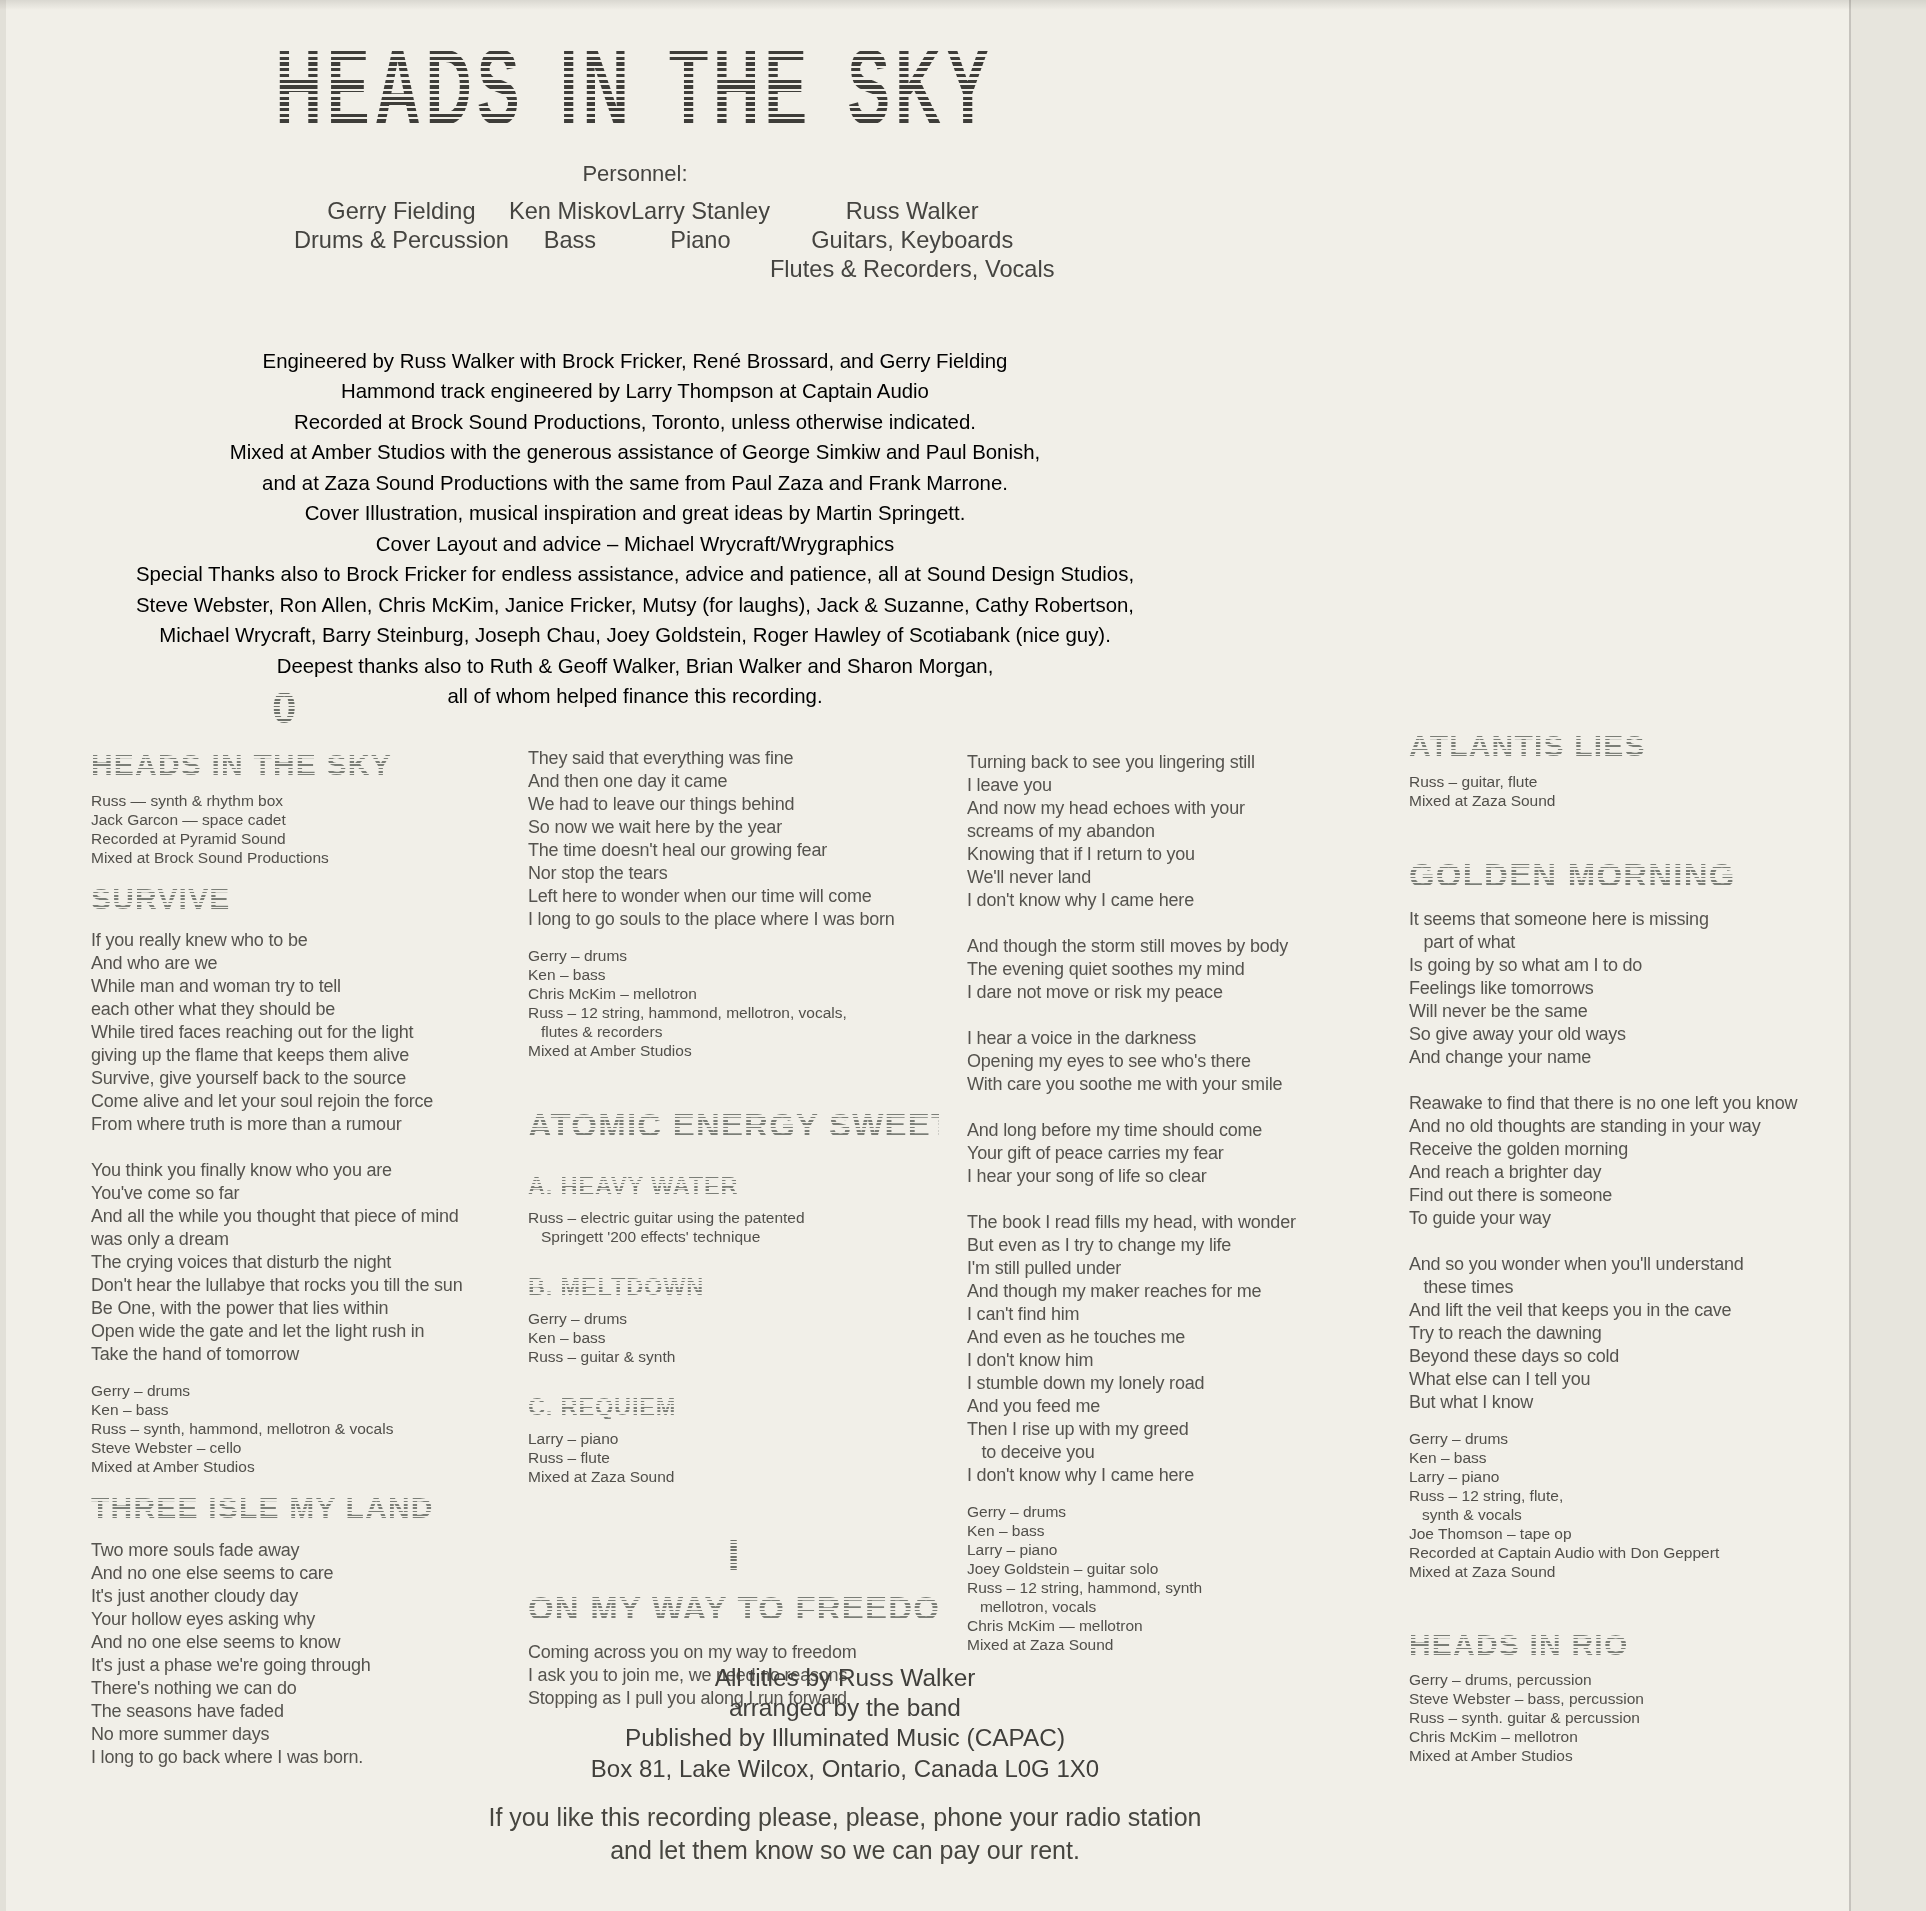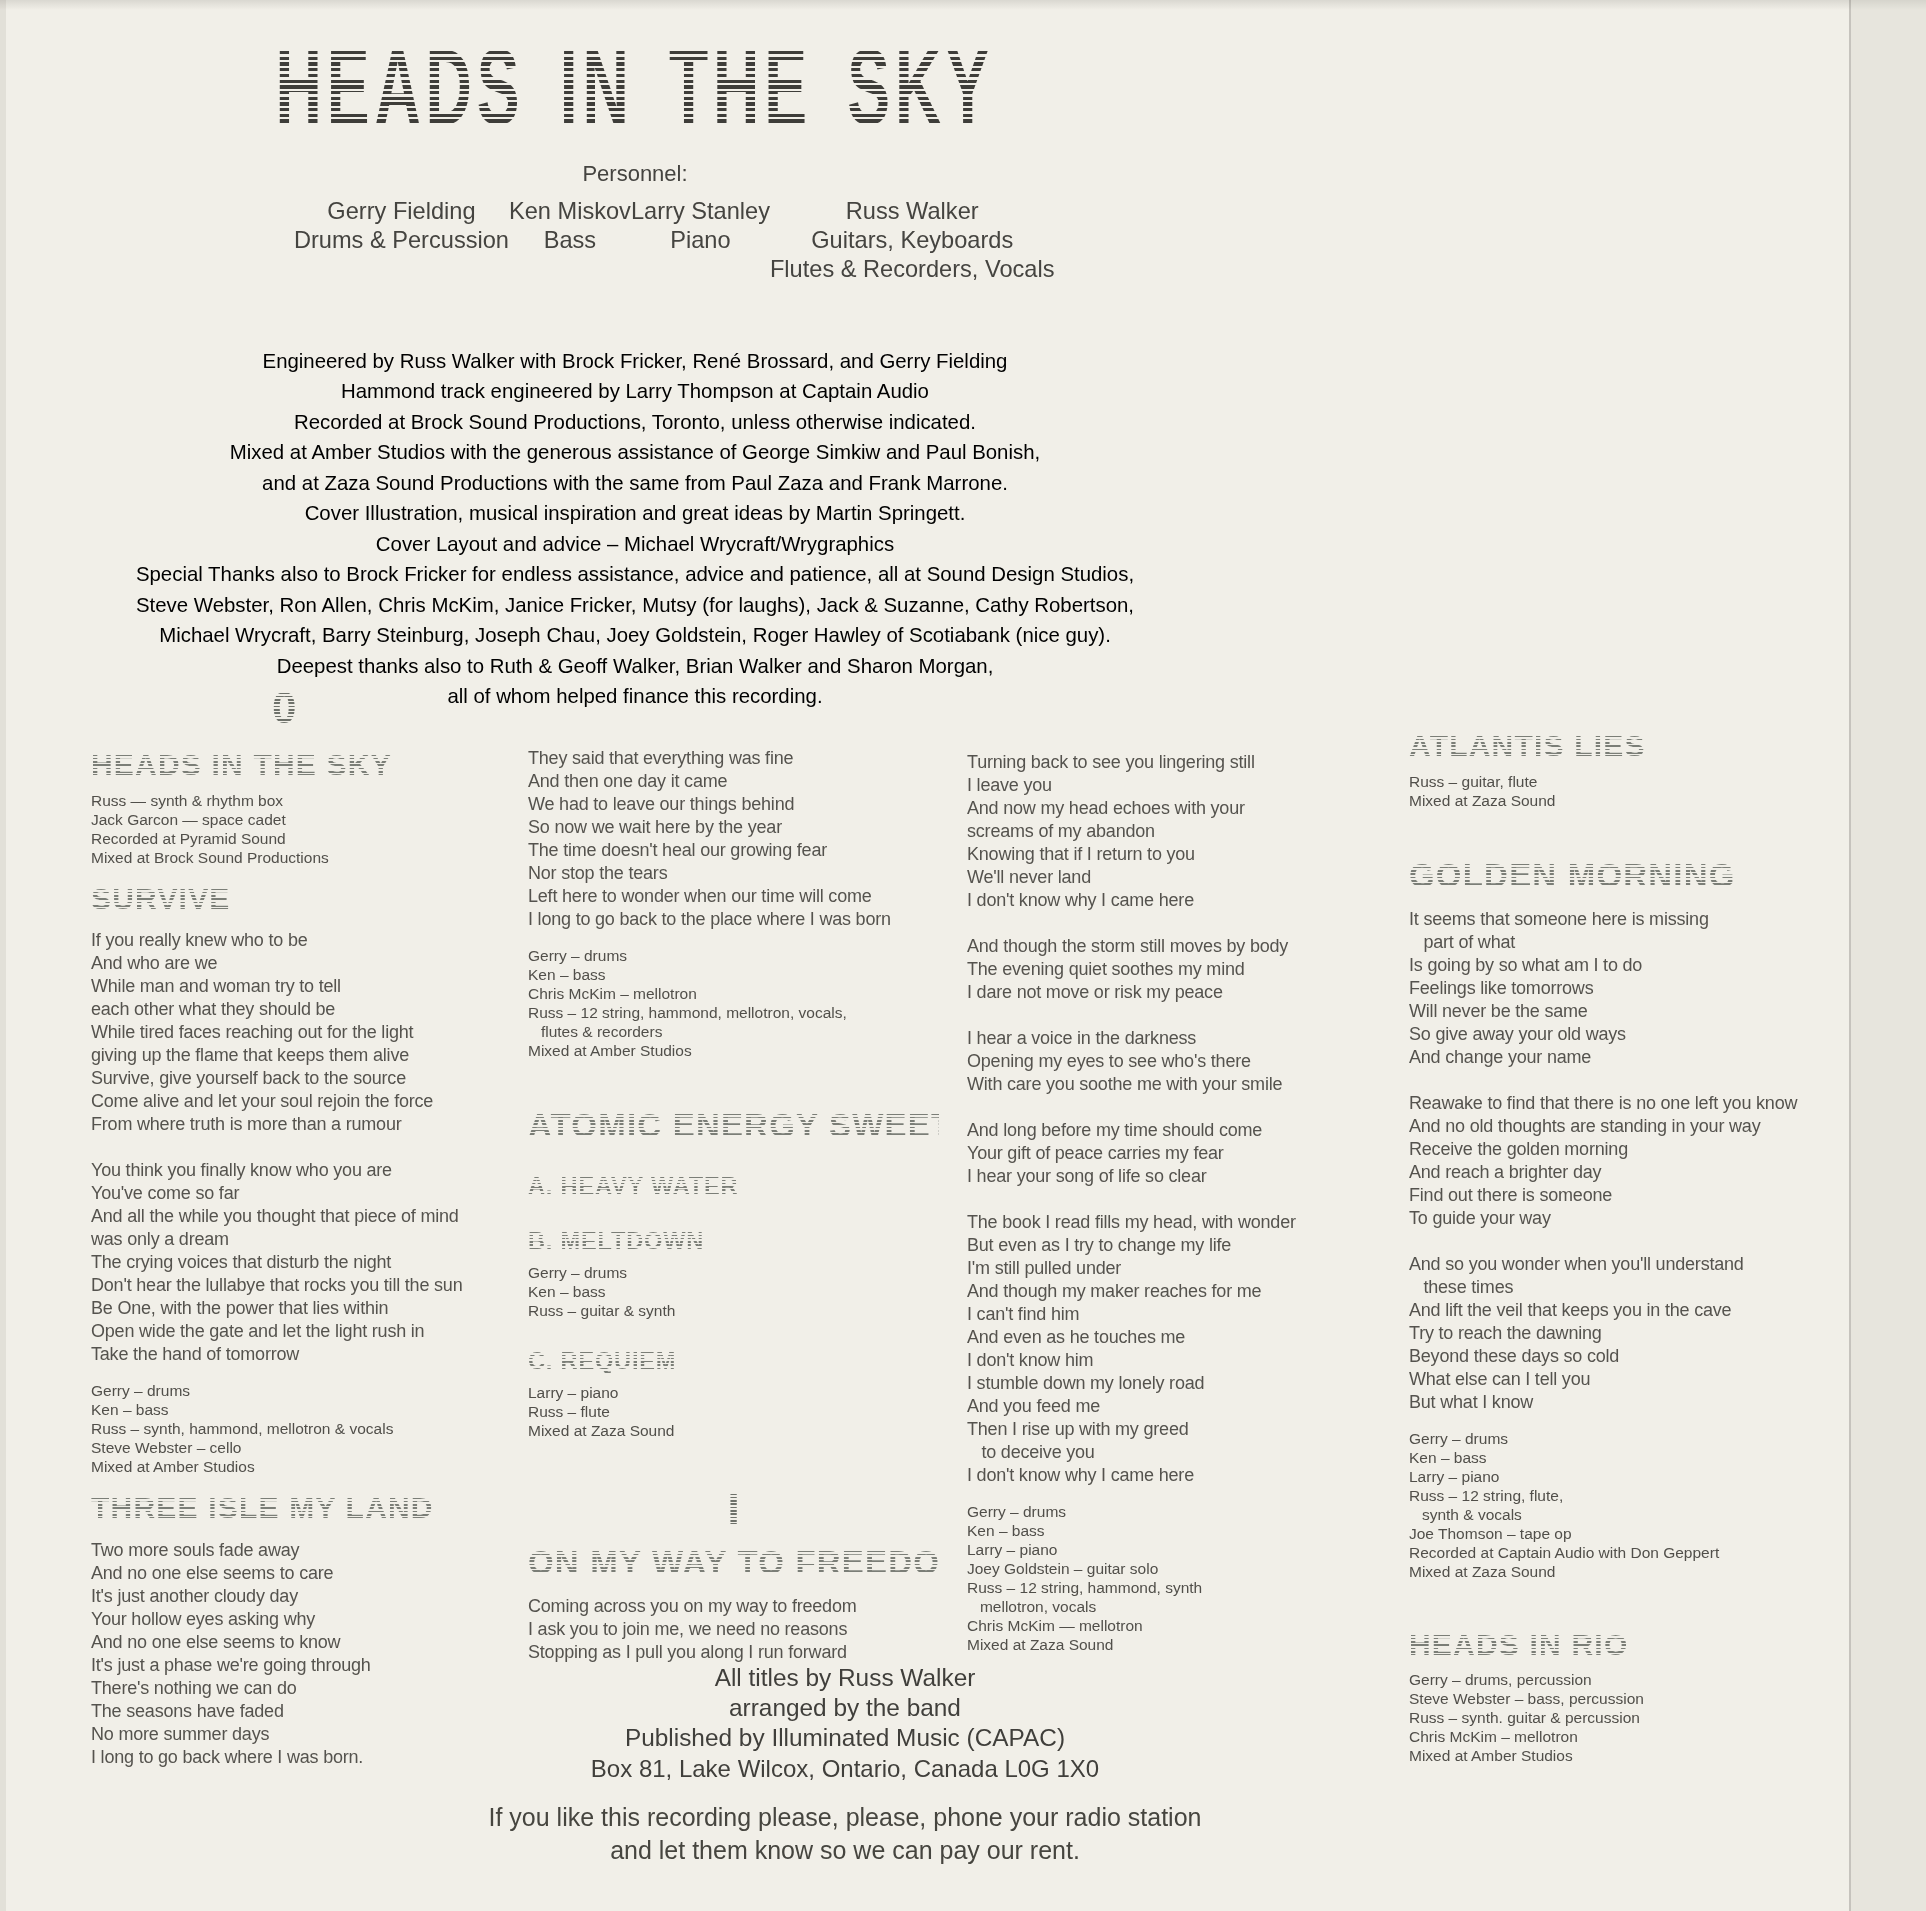--- a/index.html
+++ b/index.html
@@ -149,29 +149,31 @@
 </section>
 
 <section class="col col2">
   <div class="lyrics">They said that everything was fine
 And then one day it came
 We had to leave our things behind
 So now we wait here by the year
 The time doesn't heal our growing fear
 Nor stop the tears
 Left here to wonder when our time will come
-I long to go back to the place where I was born</div>
+I long to go souls to the place where I was born</div>
   <div class="song-credits mt-lg">Gerry – drums
 Ken – bass
 Chris McKim – mellotron
 Russ – 12 string, hammond, mellotron, vocals,
    flutes &amp; recorders
 Mixed at Amber Studios</div>
   <h2 class="song-title striped-head lg mt-xl">ATOMIC ENERGY SWEET</h2>
   <h3 class="part-title striped-head">A. HEAVY WATER</h3>
+  <div class="song-credits mt-xs">Russ – electric guitar using the patented
+   Springett '200 effects' technique</div>
   <h3 class="part-title striped-head">B. MELTDOWN</h3>
   <div class="song-credits mt-xs">Gerry – drums
 Ken – bass
 Russ – guitar &amp; synth</div>
   <h3 class="part-title striped-head">C. REQUIEM</h3>
   <div class="song-credits mt-xs">Larry – piano
 Russ – flute
 Mixed at Zaza Sound</div>
   <div class="side-numeral num-b"><span class="striped-num">I</span></div>
   <h2 class="song-title striped-head lg">ON MY WAY TO FREEDOM</h2>

